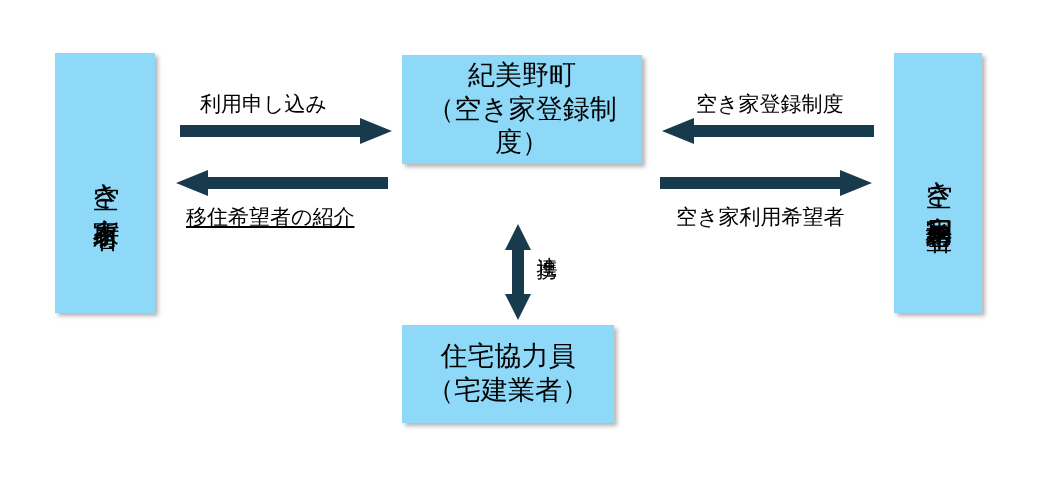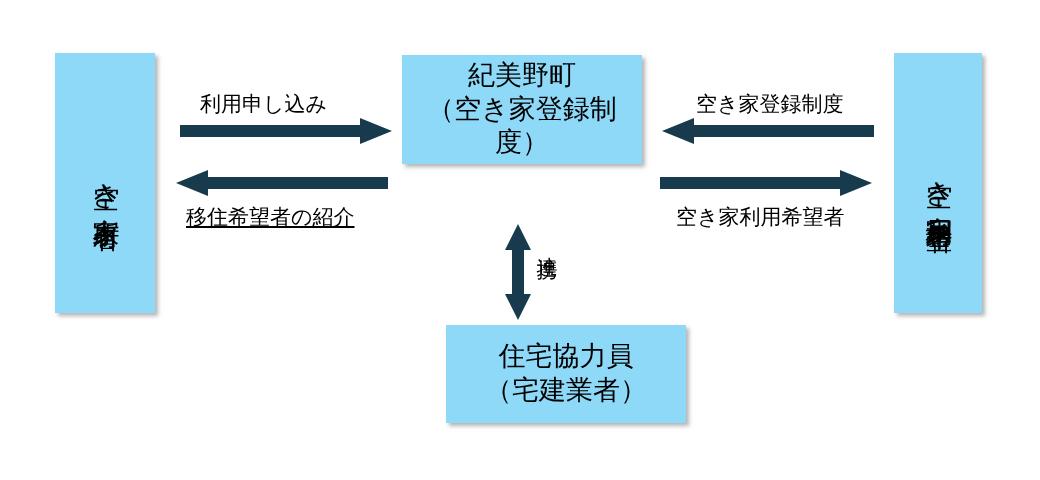--- a/index.html
+++ b/index.html
@@ -42,21 +42,21 @@
     font-size: 27px;
   }
   .node.horizontal .node-label {
     font-size: 27px;
     white-space: pre-line;
   }
 
   #node-owner  { left: 55px;  top: 53px;  width: 100px; height: 260px; }
   #node-town   { left: 402px; top: 55px;  width: 240px; height: 109px; }
   #node-seeker { left: 894px; top: 53px;  width: 88px;  height: 260px; }
-  #node-coop   { left: 402px; top: 325px; width: 240px; height: 98px; margin-left: 44px;  }
+  #node-coop   { left: 402px; top: 325px; width: 212px; height: 98px;  }
 
   
   .arrow-h {
     position: absolute;
     height: 26px;
   }
   .arrow-h svg, .arrow-v svg { display: block; overflow: visible; }
 
   .arrow-v {
     position: absolute;

